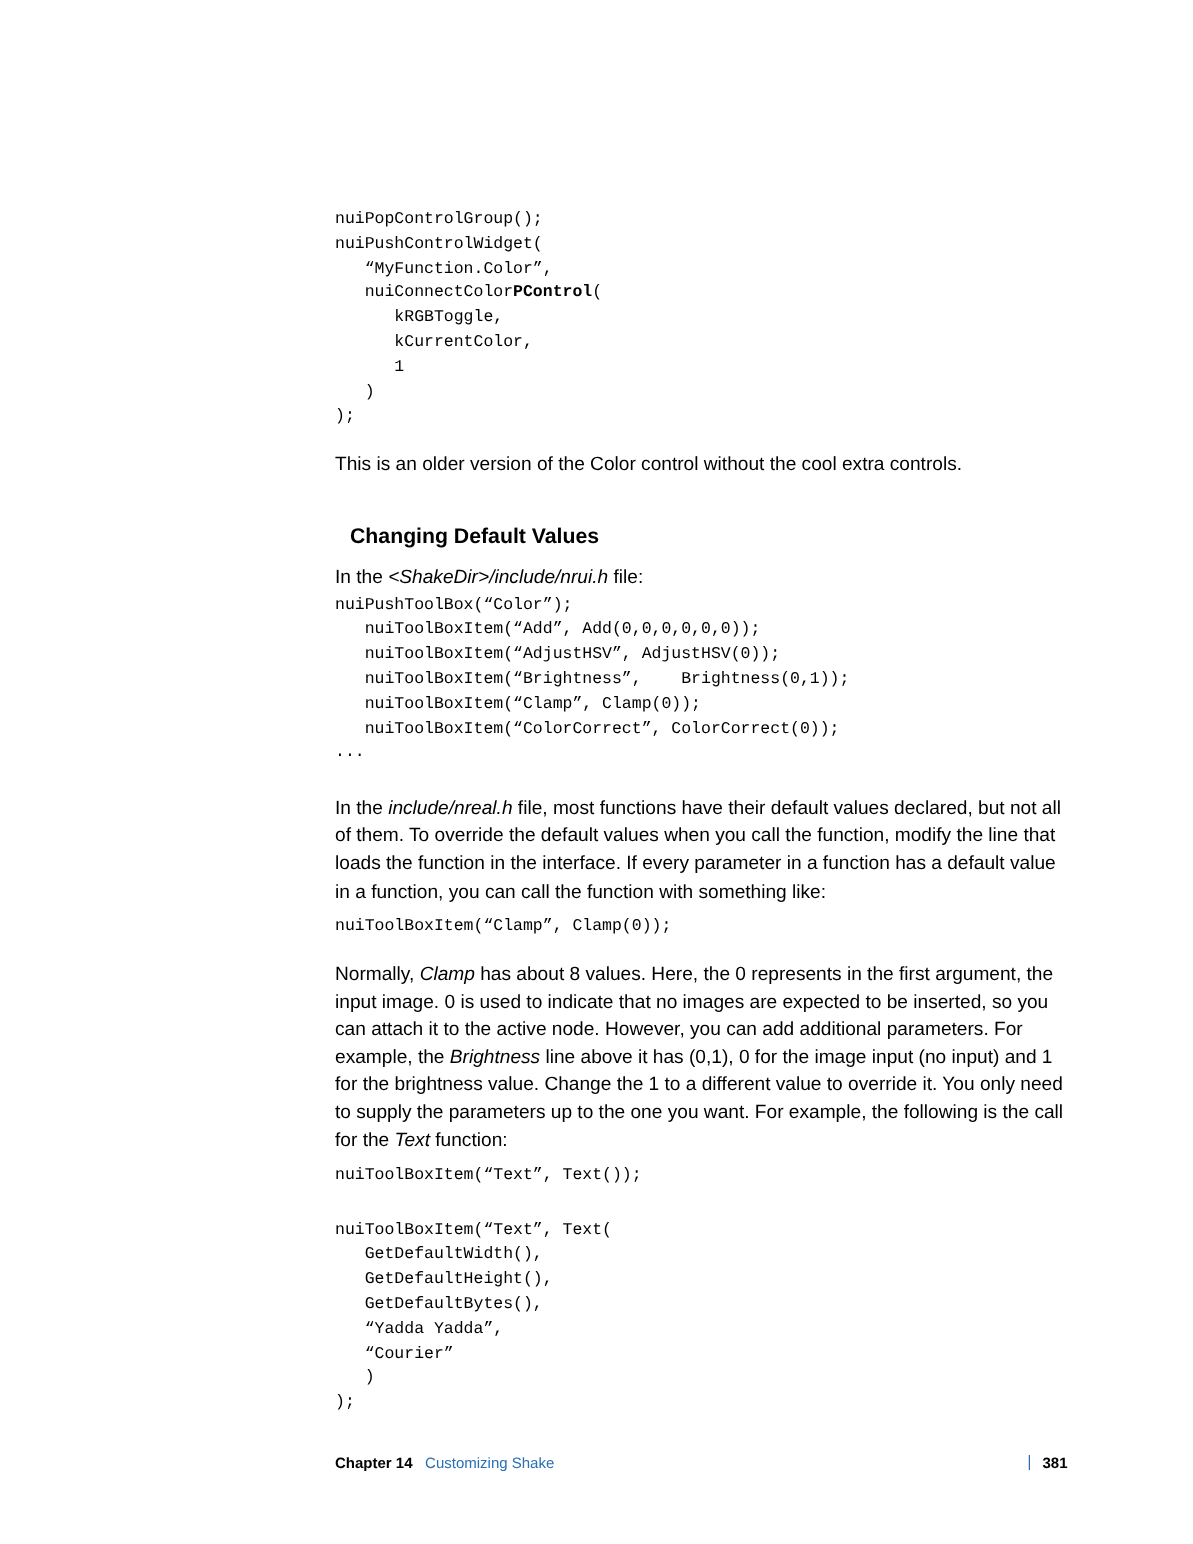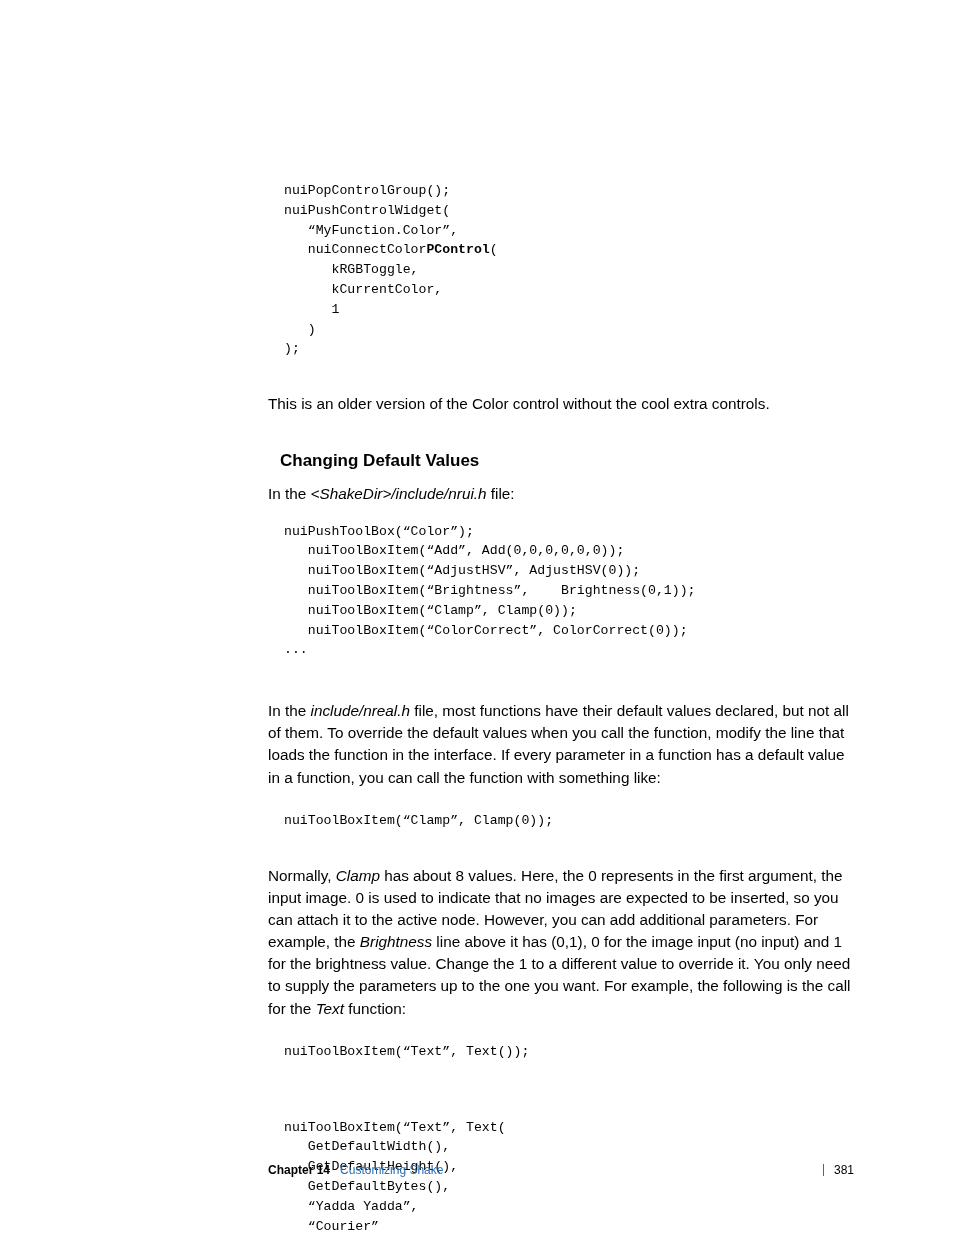--- a/index.html
+++ b/index.html
@@ -16,21 +16,21 @@
     height: 1235px;
     box-sizing: border-box;
     padding: 165px 100px 0 268px;
   }
   .code {
     font-family: "Courier New", Courier, monospace;
     font-size: 13.2px;
     line-height: 1.50;
     white-space: pre;
     color: #000;
-    margin: 16px;
+    margin: 0;
   }
   .body-text {
     font-size: 15.3px;
     line-height: 1.45;
     margin: 0;
     color: #000;
   }
   .heading {
     font-size: 17px;
     font-weight: 600;
@@ -64,21 +64,21 @@
     font-weight: 400;
   }
   .footer .sep {
     display: inline-block;
     width: 0;
     height: 12px;
     border-left: 1px solid #2a6fb3;
     margin: 0 10px -2px 10px;
   }
   .footer .page-num {
-    font-weight: 400;
+    font-weight: 700;
     color: #000;
   }
 </style>
 </head>
 <body>
 
 <div class="page">
 
   <pre class="code"><span>nuiPopControlGroup();</span>
 <span>nuiPushControlWidget(</span>

